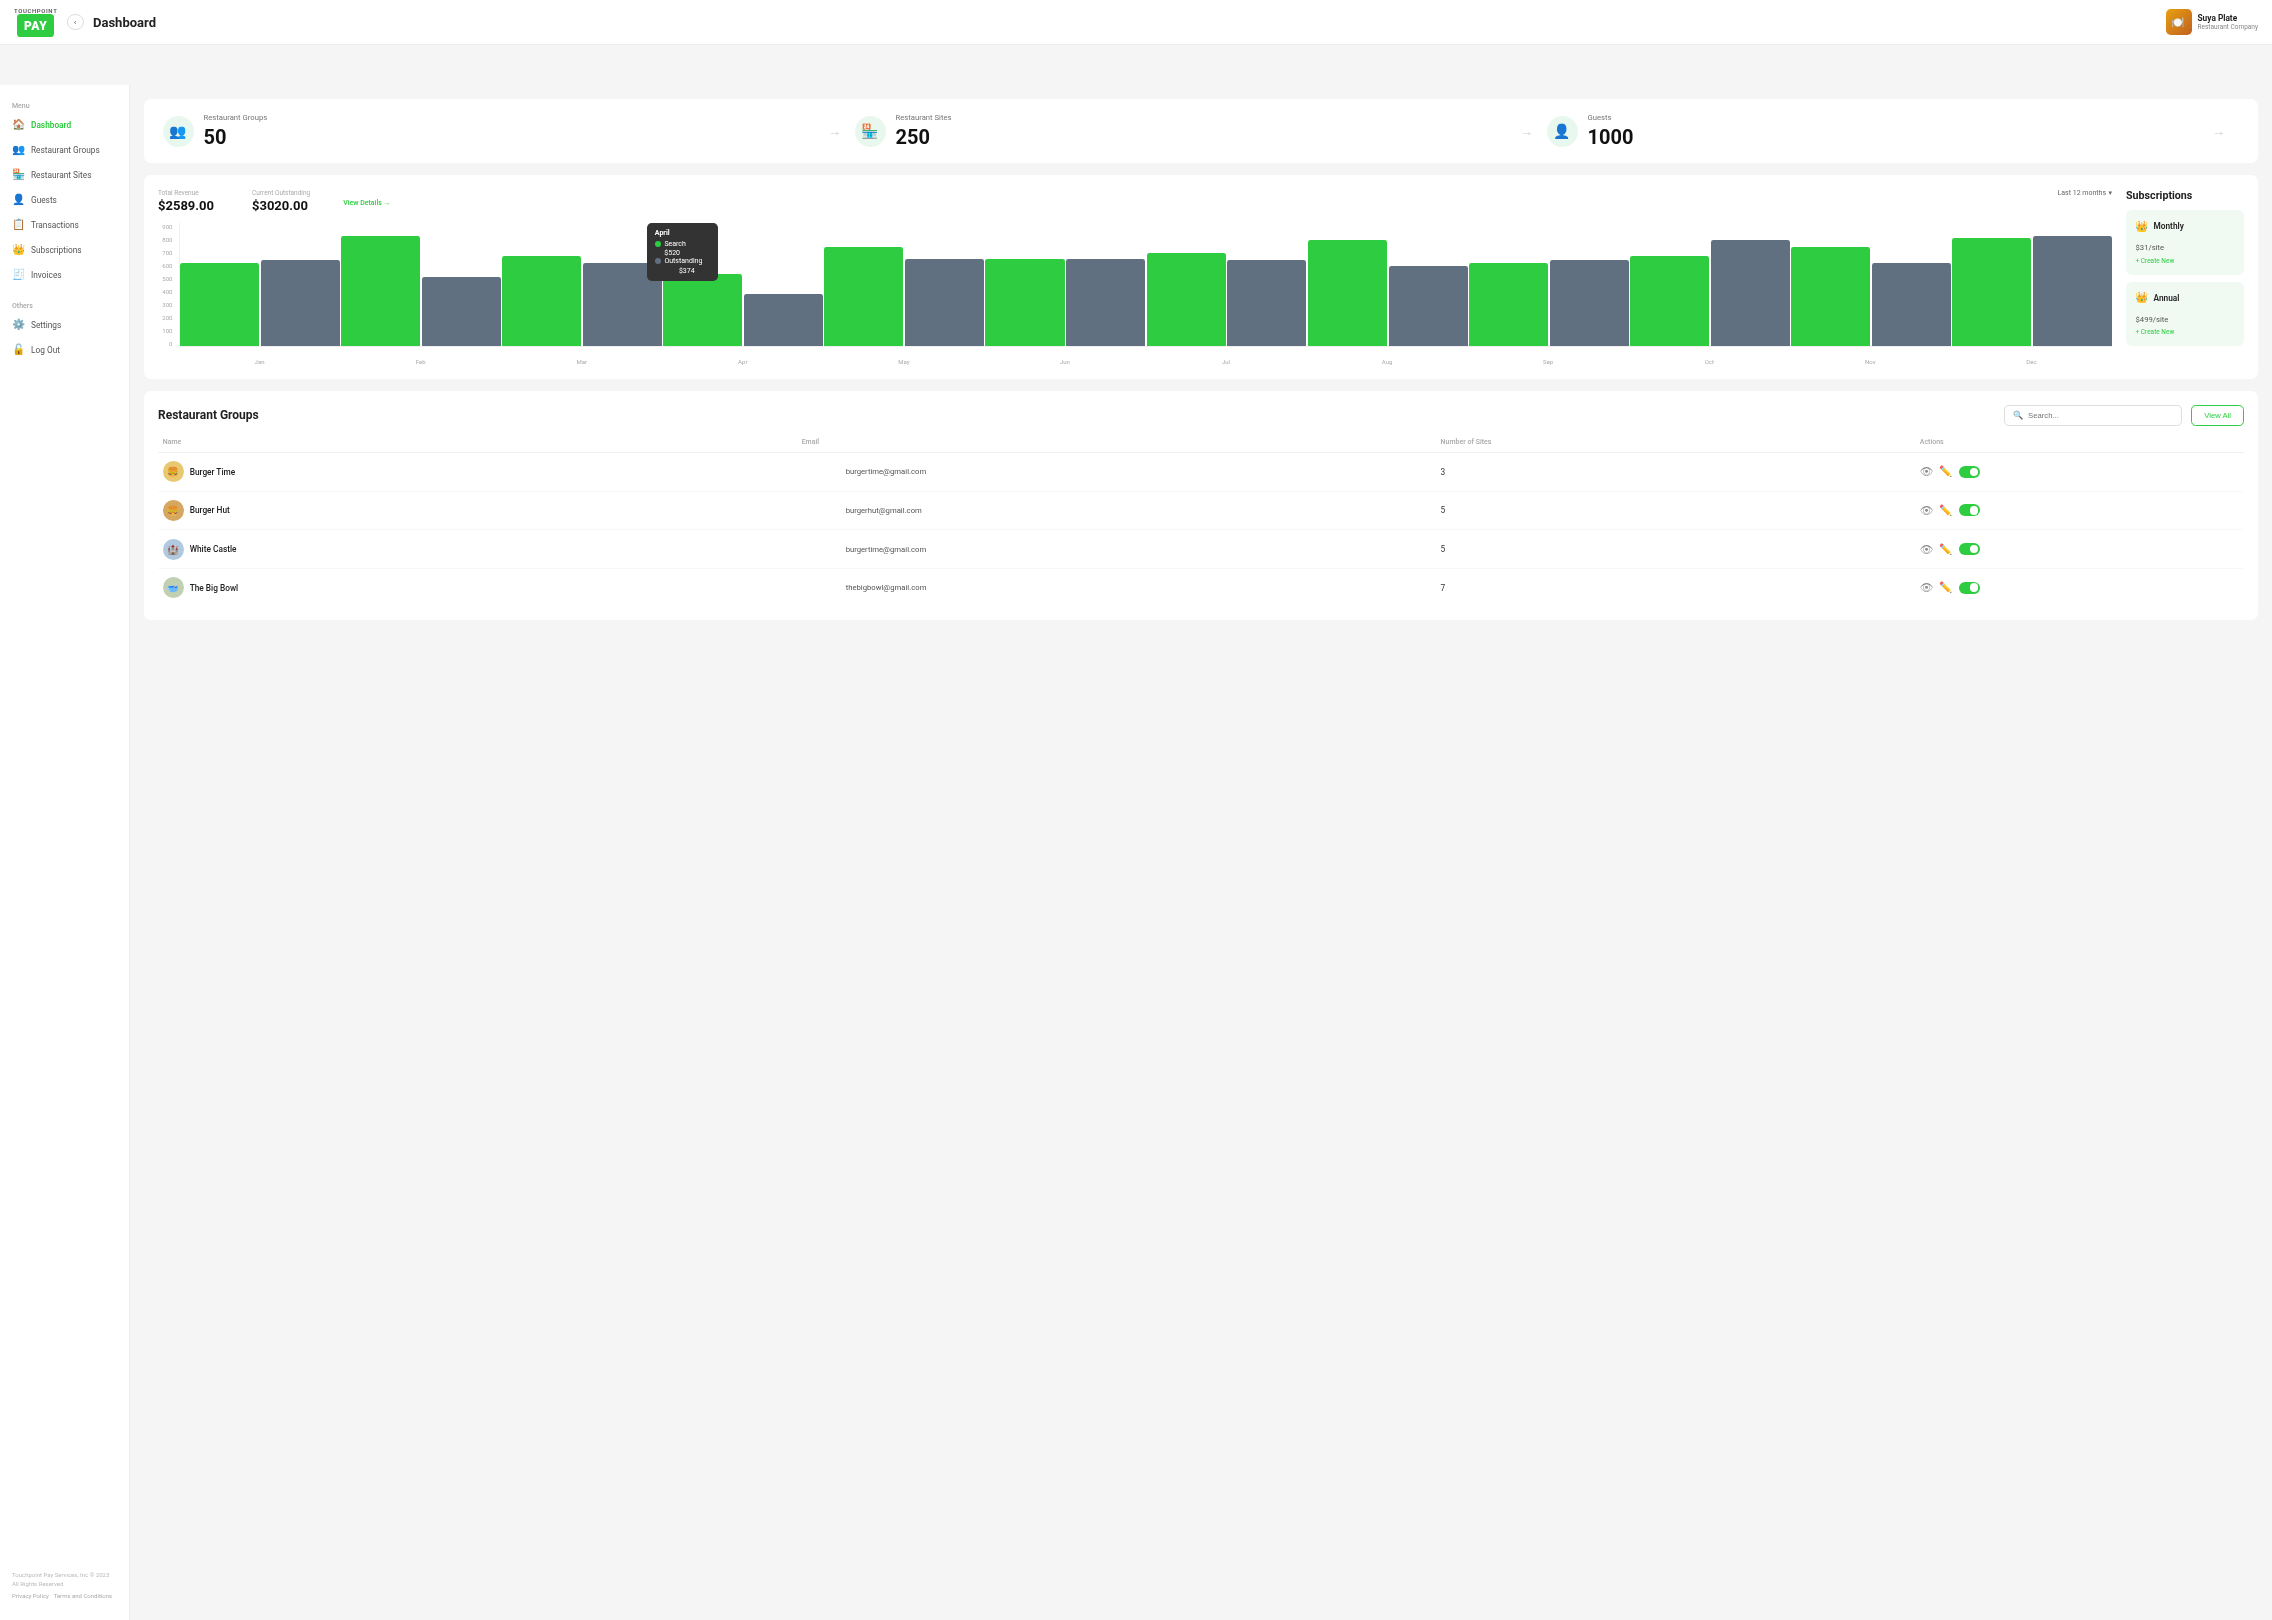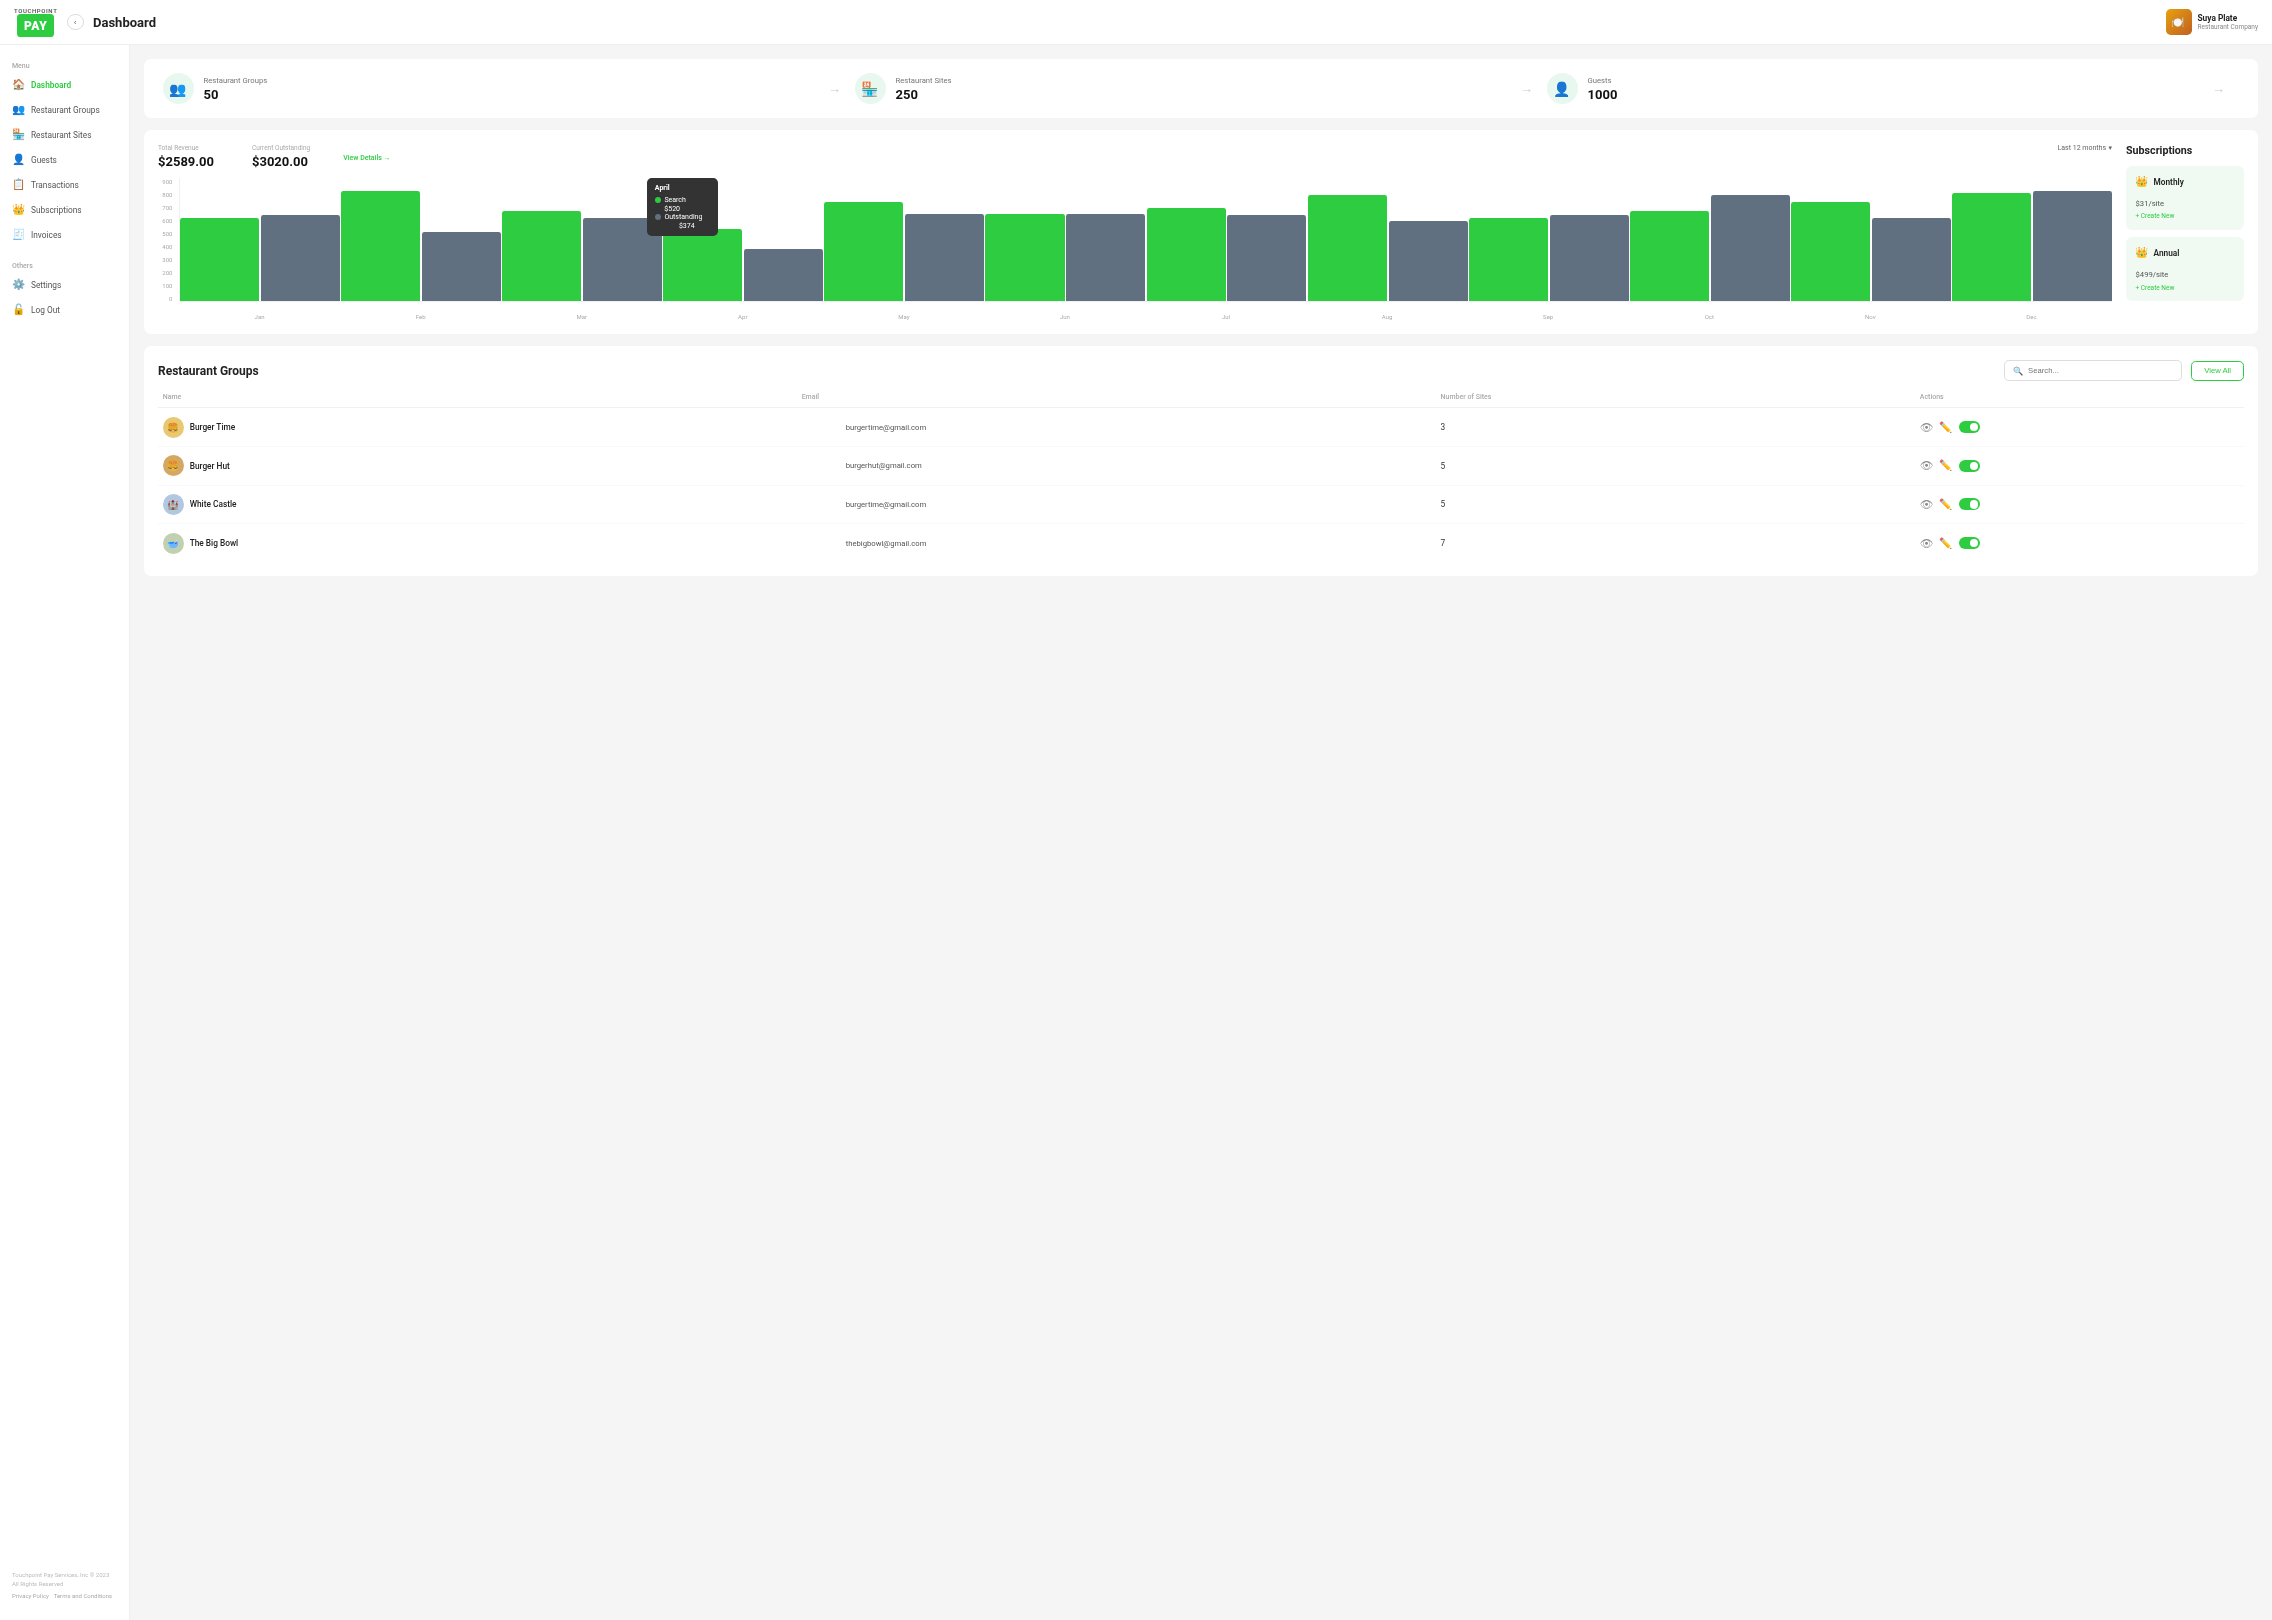--- a/index.html
+++ b/index.html
@@ -1,19 +1,19 @@
 <!DOCTYPE html>
 <html style="font-size:9.5px"><head>
   <meta charset="utf-8">
   <style>
     * { box-sizing: border-box; margin: 0; padding: 0; }
     body { font-family: -apple-system, BlinkMacSystemFont, 'Segoe UI', Roboto, sans-serif; background: #f5f5f5; color: #222; font-size: 8.3px; }
 
     
-    .app { display: flex; flex-direction: column; height: 100vh; }
+    .app { display: flex; flex-direction: column; height: 100vh; gap: 40px; }
     .header { display: flex; align-items: center; padding: 7px 14px; background: #fff; border-bottom: 0.6px solid #eee; gap: 9.5px; position: sticky; top: 0; z-index: 100; }
     .main-layout { display: flex; flex: 1; overflow: hidden; }
     .sidebar { width: 130px; background: #fff; border-right: 0.6px solid #eee; display: flex; flex-direction: column; padding: 12px 0; flex-shrink: 0; overflow-y: auto; }
     .content { flex: 1; overflow-y: auto; padding: 14px; background: #f5f5f5; }
 
     
     .logo-box { background: #2ecc40; color: #fff; font-weight: 900; font-size: 12px; padding: 4.7px 7px; border-radius: 3.6px; letter-spacing: 0.6px; }
     .logo-brand { font-size: 6px; color: #555; font-weight: 600; letter-spacing: 0.6px; }
     .logo-wrap { display: flex; flex-direction: column; align-items: center; }
     .collapse-btn { width: 16.6px; height: 16.6px; border-radius: 50%; background: #fff; border: 0.6px solid #ddd; display: flex; align-items: center; justify-content: center; cursor: pointer; color: #555; font-size: 7px; }
@@ -30,21 +30,21 @@
     .sidebar-icon { font-size: 10.7px; width: 13px; text-align: center; }
     .sidebar-footer { margin-top: auto; padding: 7px 12px; font-size: 6px; color: #bbb; line-height: 1.6; }
     .sidebar-footer-links { display: flex; gap: 4.7px; font-size: 6px; color: #aaa; }
     .sidebar-footer-links span { cursor: pointer; }
 
     
     .stats-row { display: flex; align-items: center; background: #fff; border-radius: 7px; padding: 14px 19px; margin-bottom: 12px; gap: 0; }
     .stat-card { display: flex; align-items: center; gap: 9.5px; flex: 1; }
     .stat-icon { width: 31px; height: 31px; border-radius: 50%; background: #e8f8ee; display: flex; align-items: center; justify-content: center; font-size: 14px; }
     .stat-info .stat-label { font-size: 7.7px; color: #777; margin-bottom: 2.4px; line-height: 1.2; }
-    .stat-info .stat-value { font-size: 13px; font-weight: 700; color: #111; }
+    .stat-info .stat-value { font-size: 20px; font-weight: 700; color: #111; }
     .stat-arrow { font-size: 13px; color: #ccc; padding: 0 14px; }
 
     
     .chart-section { background: #fff; border-radius: 7px; padding: 14px; margin-bottom: 12px; display: flex; gap: 14px; }
     .chart-main { flex: 1; }
     .chart-header { display: flex; gap: 19px; margin-bottom: 9.5px; align-items: flex-start; }
     .chart-metric { }
     .chart-metric-label { font-size: 6.5px; color: #aaa; margin-bottom: 1.2px; }
     .chart-metric-value { font-size: 13px; font-weight: 700; color: #111; }
     .chart-view-details { font-size: 7px; color: #2ecc40; cursor: pointer; font-weight: 500; margin-top: 9.5px; }

